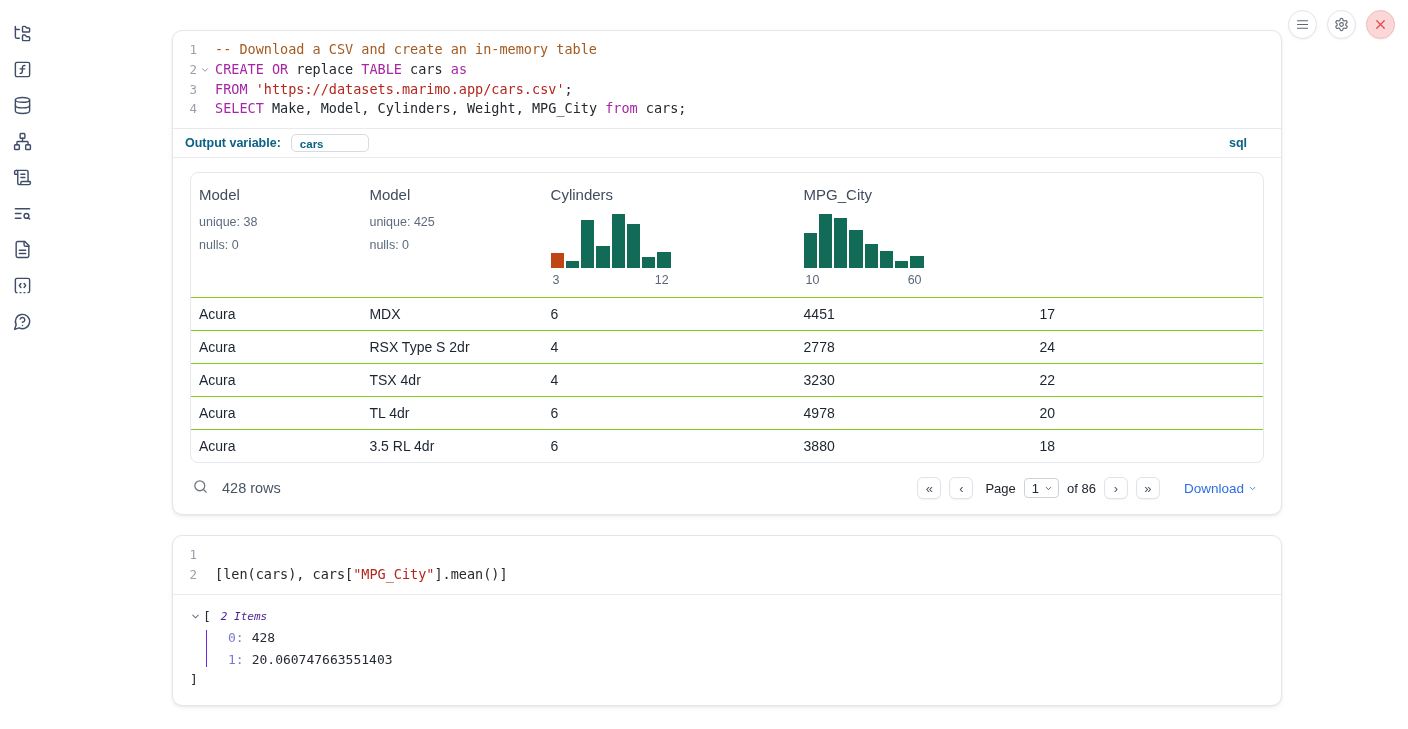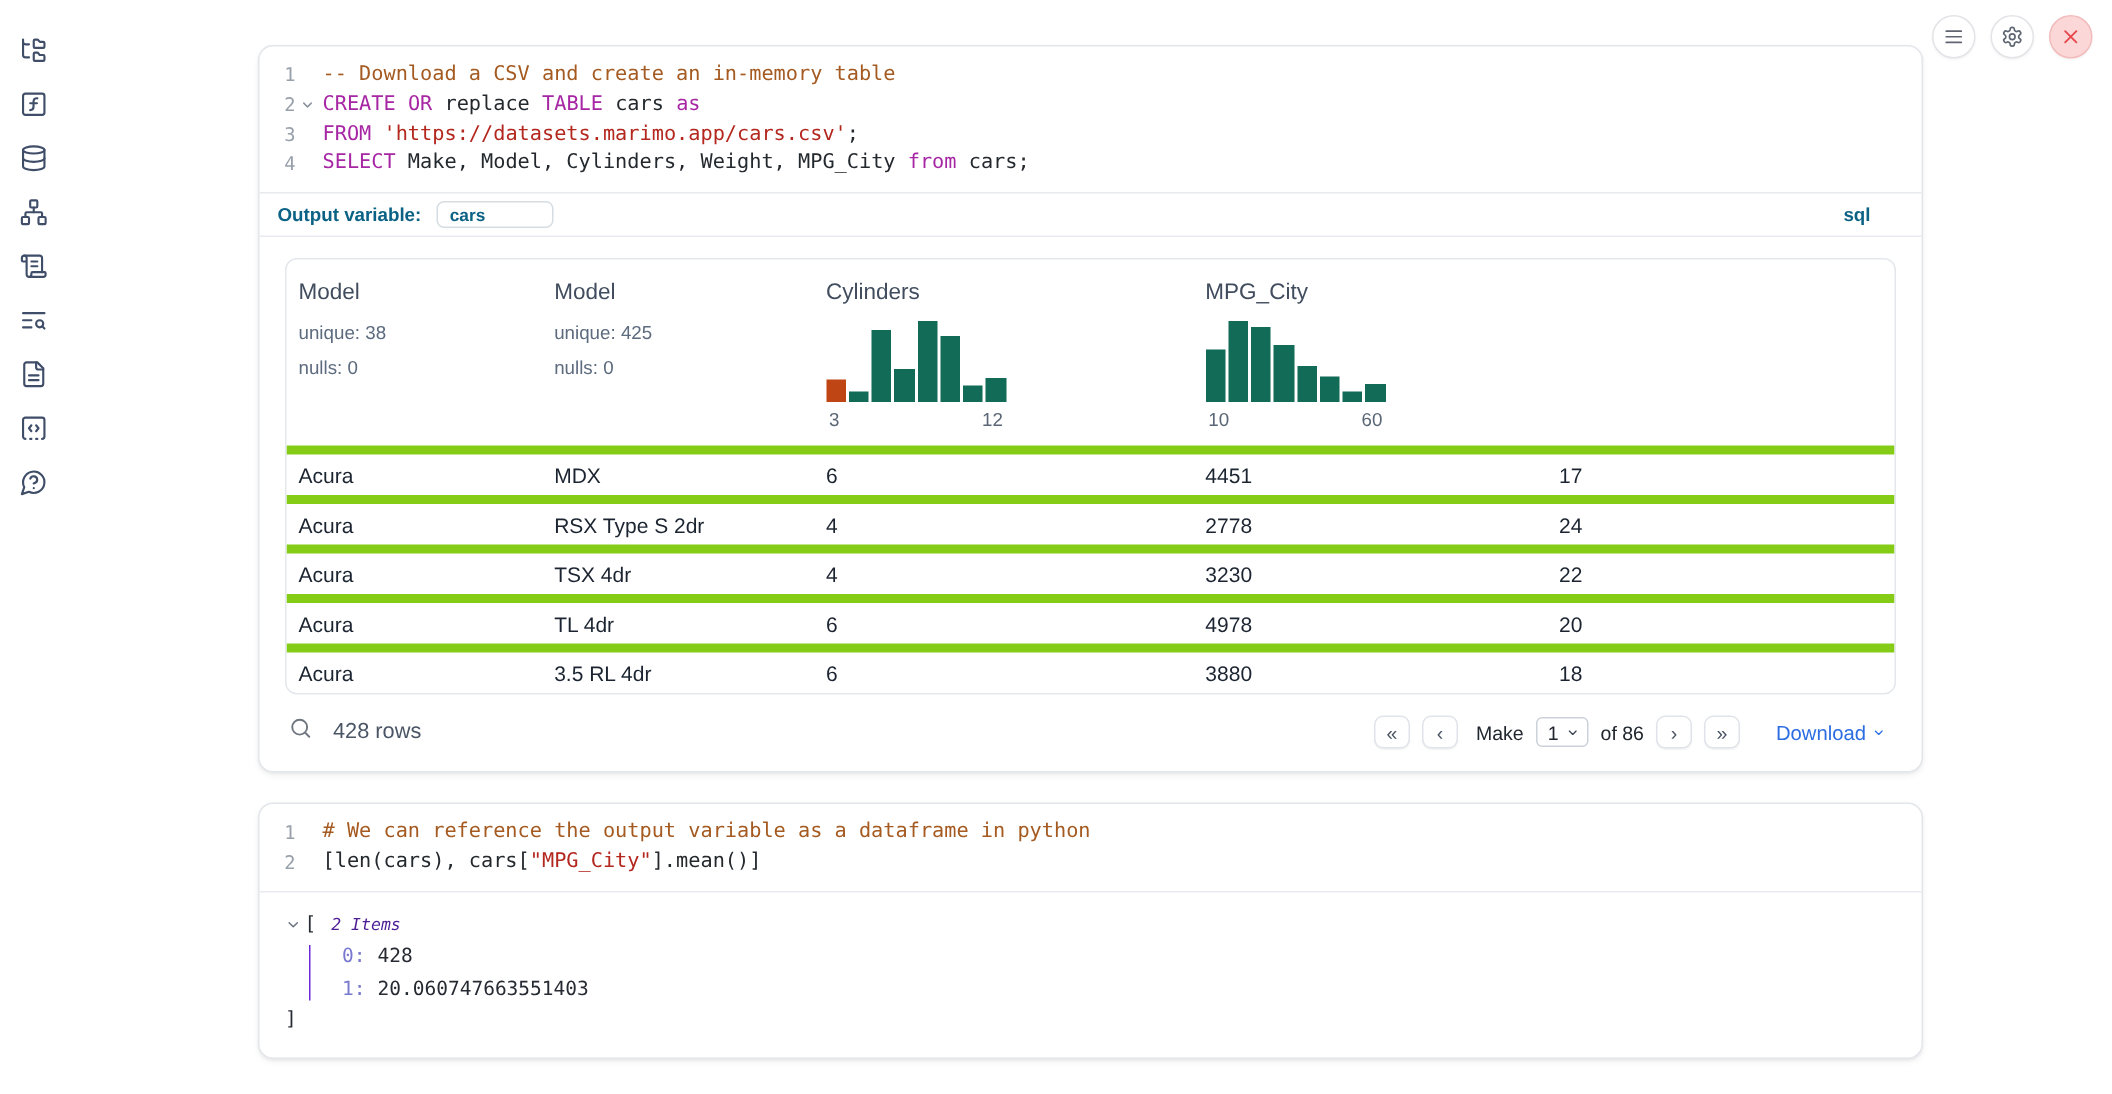--- a/index.html
+++ b/index.html
@@ -47,21 +47,21 @@
   .t-header,.t-row{ display:grid; grid-template-columns:15.9% 16.9% 23.6% 22% 21.6%; }
   .t-col{ padding:13px 4px 10px 8px; }
   .col-label{ font-size:15px; color:#414d5e; margin-bottom:11px; }
   .col-stat{ font-size:12.5px; color:#5d6b7e; line-height:16px; margin-bottom:7px; }
   .hist{ width:120px; margin-top:2px; }
   .bars{ height:54px; display:flex; align-items:flex-end; gap:2px; }
   .bar{ flex:1; background:var(--green); }
   .bar.orange{ background:var(--orange); }
   .hist-labels{ display:flex; justify-content:space-between; font-size:12.5px; color:#5b6776;
     margin-top:5px; padding:0 2px; }
-  .t-row{ border-top:6px solid #84cc16; height:33px; align-items:center; font-size:14px; color:#1b2430; }
+  .t-row{ border-top:1px solid #84cc16; height:33px; align-items:center; font-size:14px; color:#1b2430; }
   .t-cell{ padding-left:8px; }
   
   .t-footer{ display:flex; align-items:center; padding:14px 24px 15px 19px; }
   .t-footer .search svg{ width:17px; height:17px; stroke:#6f7680; fill:none; stroke-width:1.8; stroke-linecap:round; }
   .rows-count{ font-size:14.5px; color:#4a5565; margin-left:13px; }
   .pager{ margin-left:auto; display:flex; align-items:center; gap:8px; font-size:13px; color:#20262e; }
   .pg-btn{ width:24px; height:22px; border:1px solid #e0e3e9; border-radius:6px; background:#fff;
     display:flex; align-items:center; justify-content:center; color:#4b5563; font-size:13px;
     box-shadow:0 1px 1px rgba(0,0,0,.05); cursor:pointer; line-height:1; }
   .pg-label{ margin-left:4px; }
@@ -312,21 +312,21 @@
 
     <div class="t-footer">
       <span class="search"><svg viewBox="0 0 24 24">
             <circle cx="11" cy="11" r="7"></circle>
             <path d="m20 20-3.8-3.8"></path>
           </svg></span>
       <span class="rows-count">428 rows</span>
       <div class="pager">
         <button class="pg-btn">«</button>
         <button class="pg-btn">‹</button>
-        <span class="pg-label">Make</span>
+        <span class="pg-label">Page</span>
         <span class="pg-select">
           <span>1</span>
           <svg viewBox="0 0 24 24">
               <path d="m6 9 6 6 6-6"></path>
             </svg>
         </span>
         <span>of 86</span>
         <button class="pg-btn">›</button>
         <button class="pg-btn">»</button>
         <a class="download">
@@ -337,21 +337,20 @@
         </a>
       </div>
     </div>
   </section>
 
   <section class="cell">
     <div class="code-block">
         <div class="code-line">
           <div class="gutter" style="display: inline-block;">1</div>
           <div class="fold"></div>
-          <div class="code-text"><span class="tok-com"># We can reference the output variable as a dataframe in python</span></div>
         </div>
         <div class="code-line">
           <div class="gutter" style="display: inline-block;">2</div>
           <div class="fold"></div>
           <div class="code-text"><span class="tok-pl">[len(cars), cars[</span><span class="tok-str">"MPG_City"</span><span class="tok-pl">].mean()]</span></div>
         </div>
       </div>
     <div class="py-divider"></div>
     <div class="py-out">
       <div class="line1">

